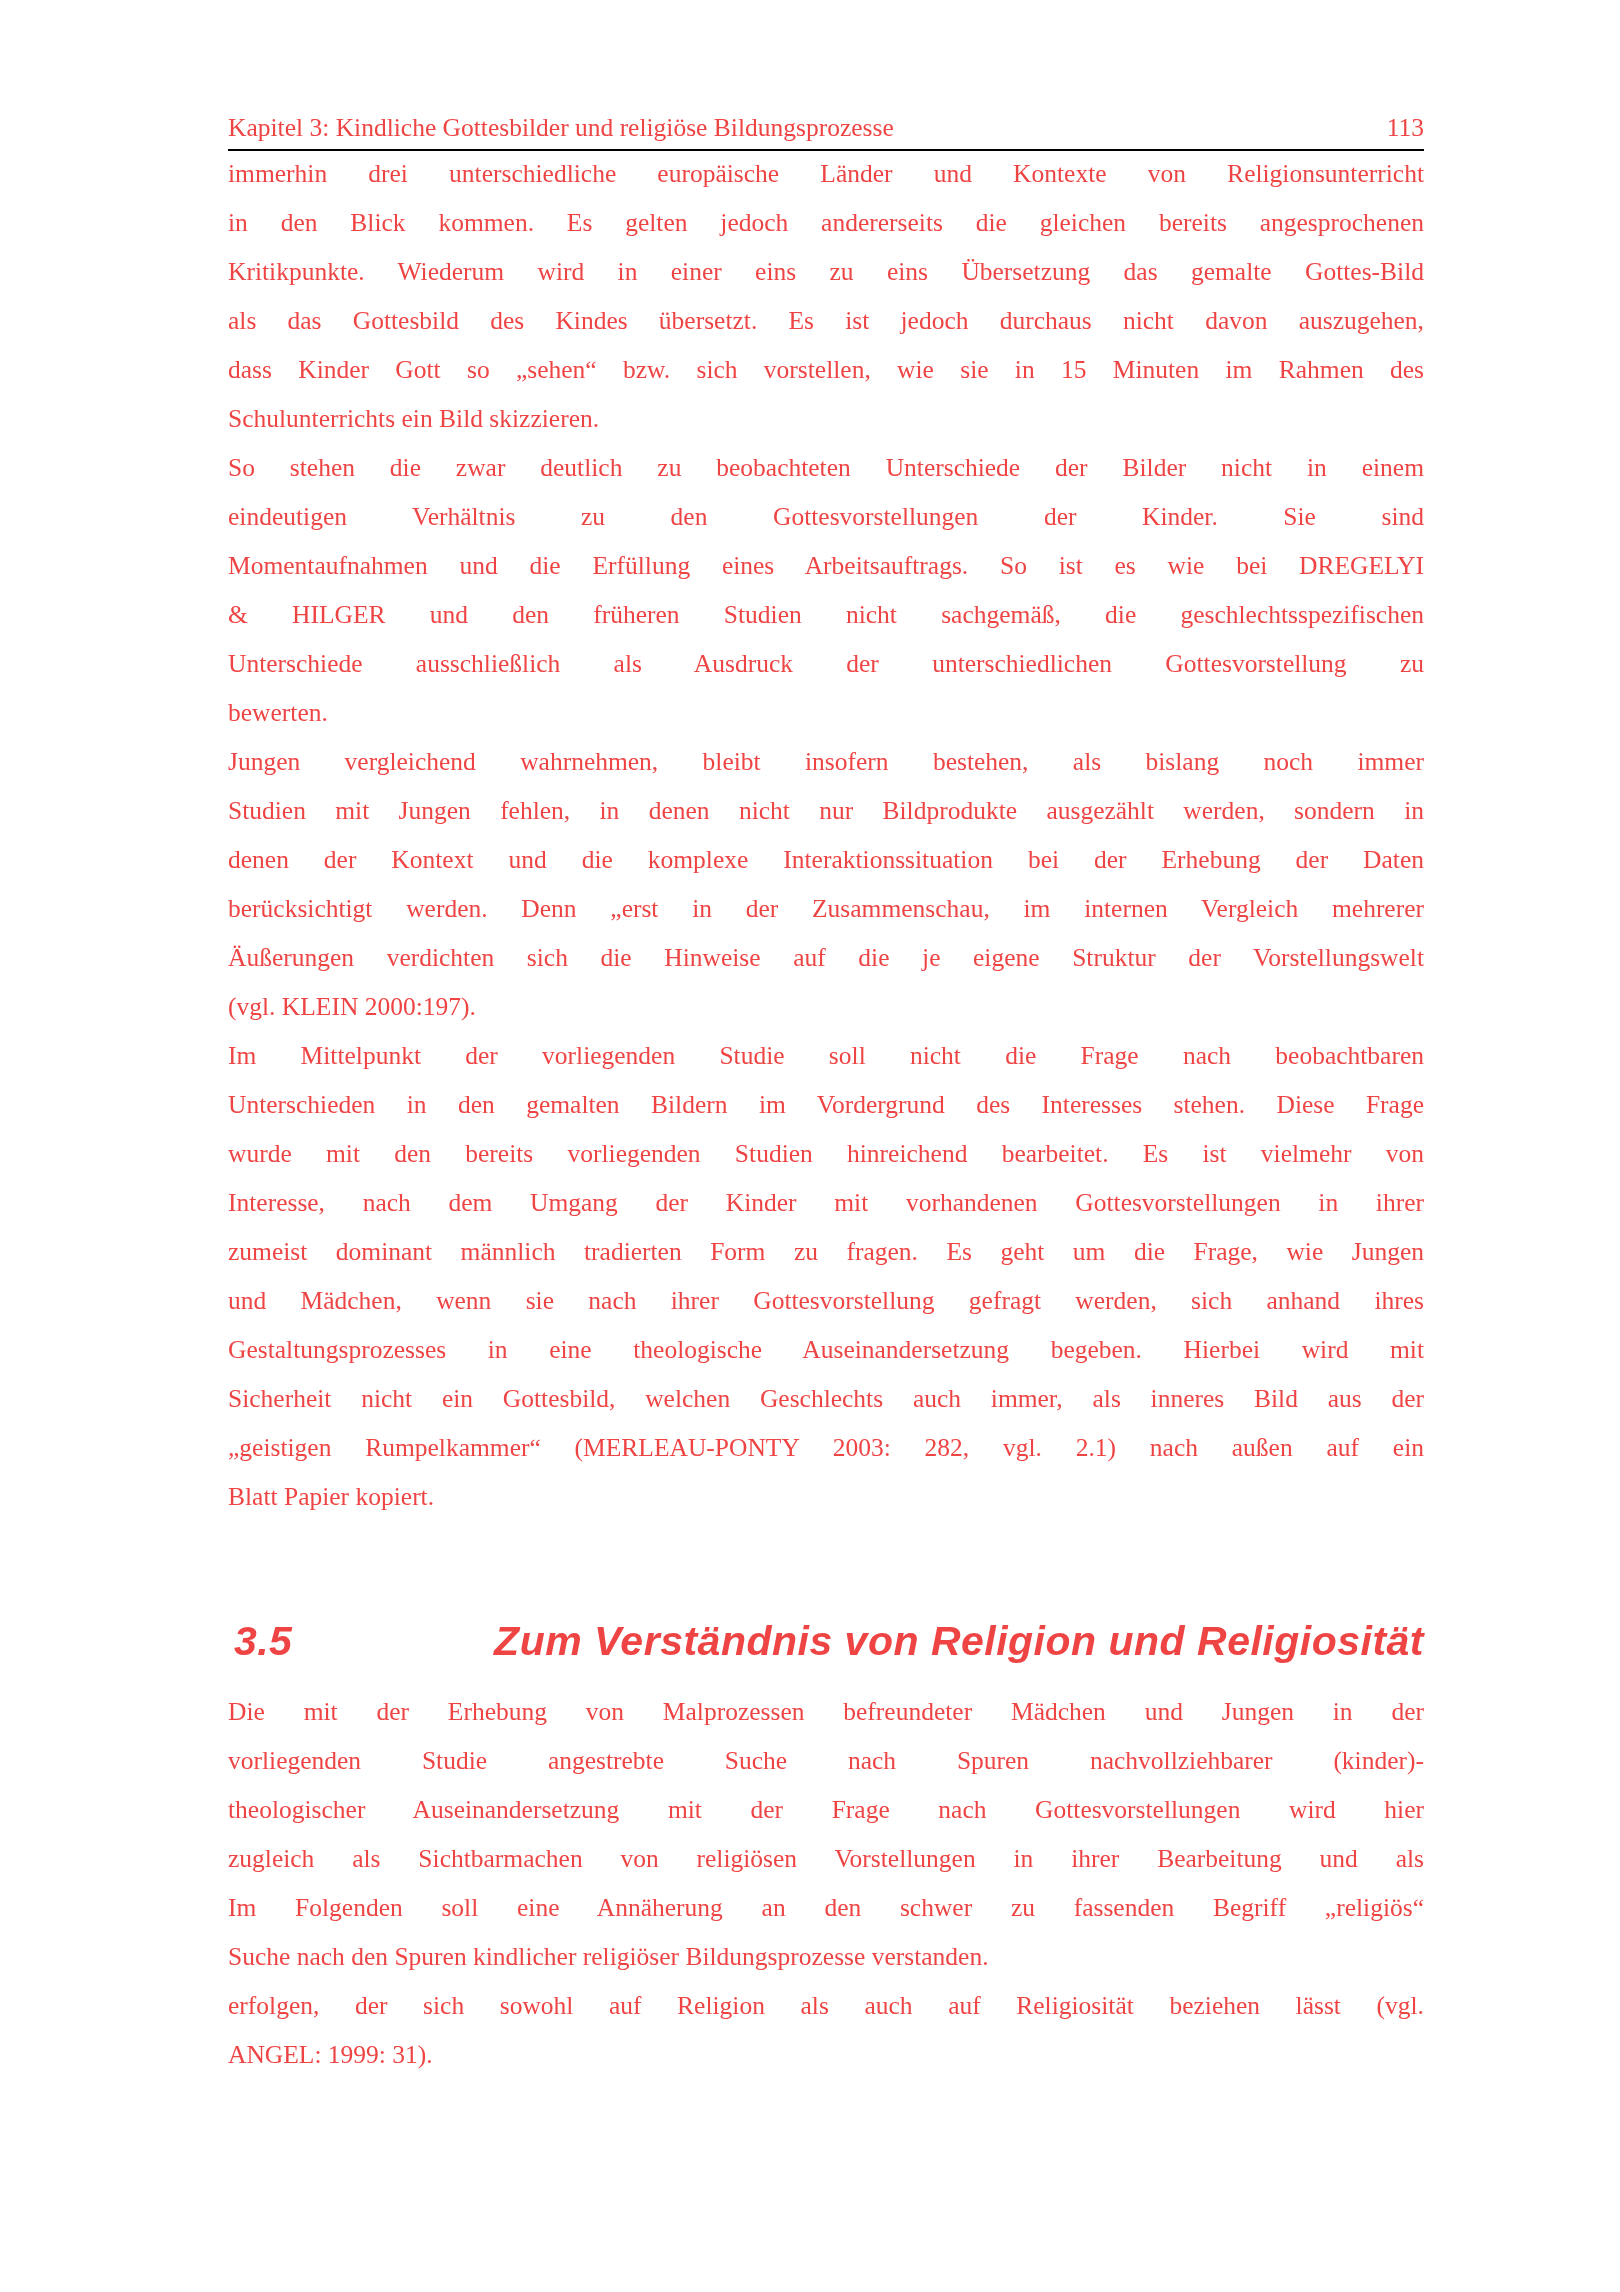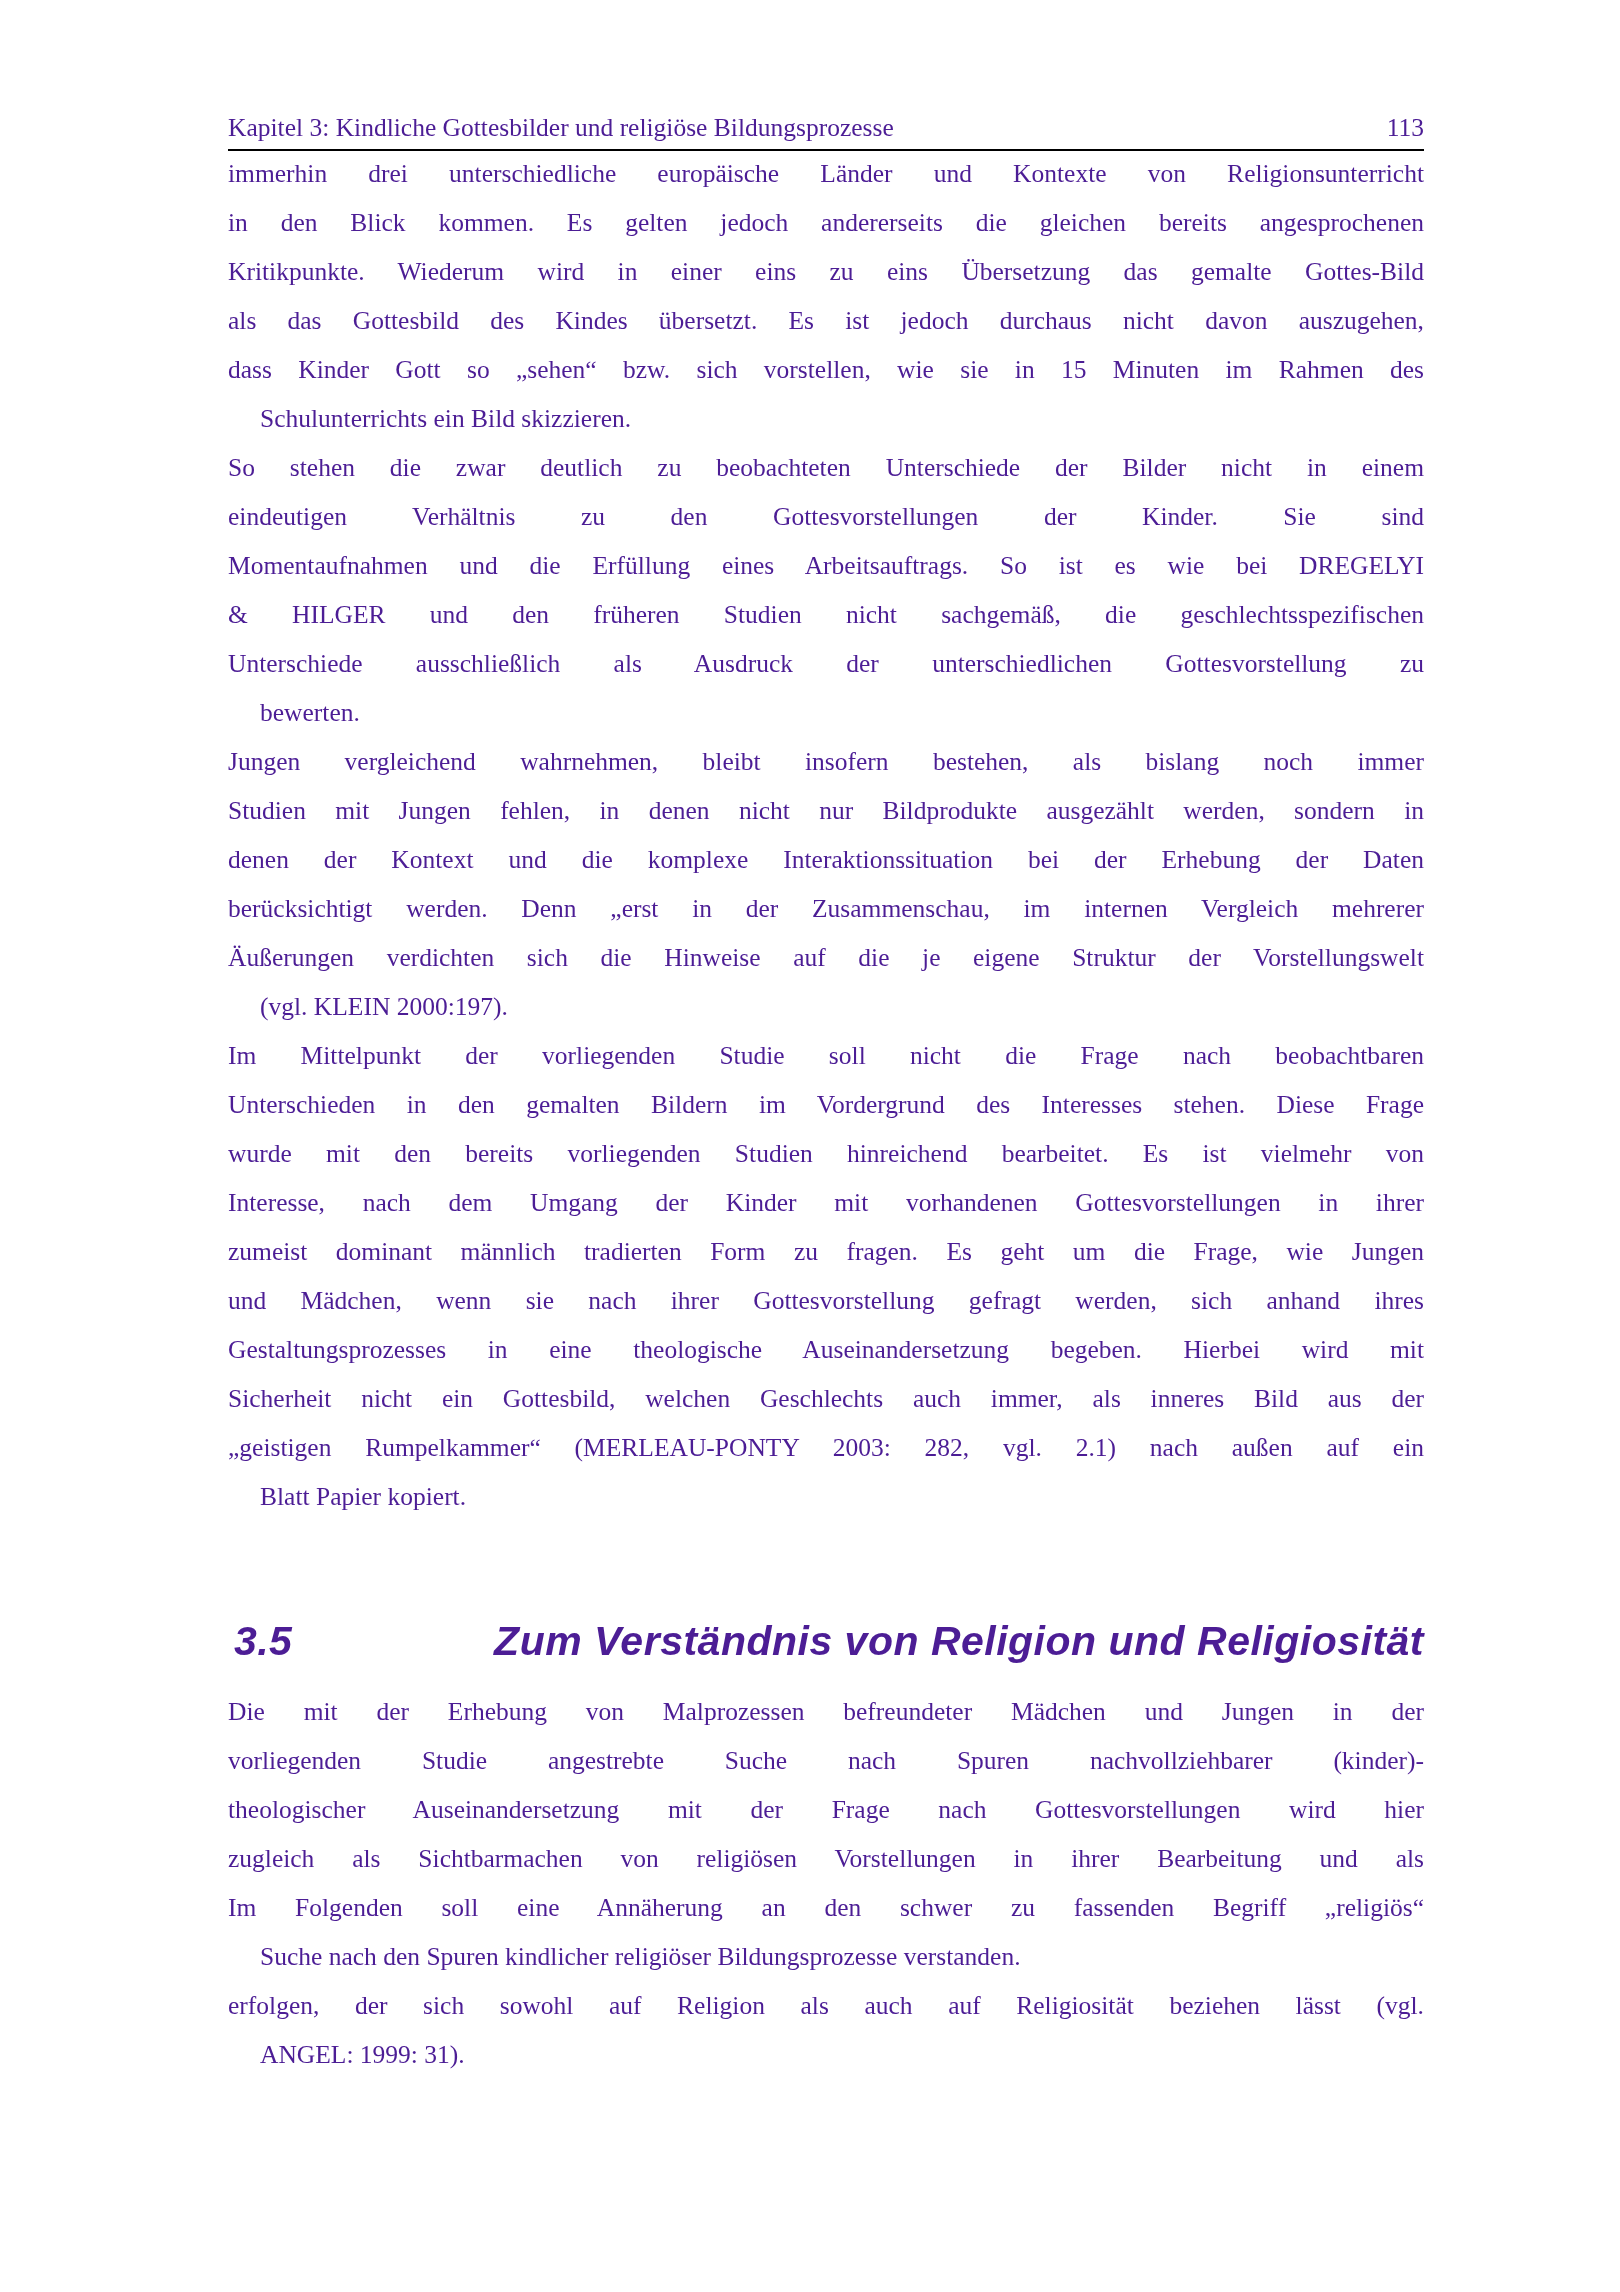--- a/index.html
+++ b/index.html
@@ -5,21 +5,21 @@
   html, body {
     margin: 0;
     padding: 0;
     background: #ffffff;
   }
   .page {
     position: relative;
     width: 1620px;
     height: 2293px;
     background: #ffffff;
-    color: #4c1d95;
+    color: #ef4444;
     font-family: "Liberation Serif", "DejaVu Serif", serif;
     overflow: hidden;
   }
   .running-header {
     position: absolute;
     left: 228px;
     top: 112px;
     width: 1196px;
     display: flex;
     justify-content: space-between;
@@ -37,21 +37,20 @@
     font-size: 25.5px;
   }
   .line {
     line-height: 49px;
     text-align: justify;
     text-align-last: justify;
   }
   .line.last {
     text-align: justify;
     text-align-last: left;
-    margin-left: 32px;
   }
   .heading {
     display: flex;
     margin-top: 97px;
     margin-bottom: 21.6px;
     font-family: "Liberation Sans", "DejaVu Sans", sans-serif;
     font-weight: bold;
     font-style: italic;
     font-size: 41px;
     line-height: 47px;

